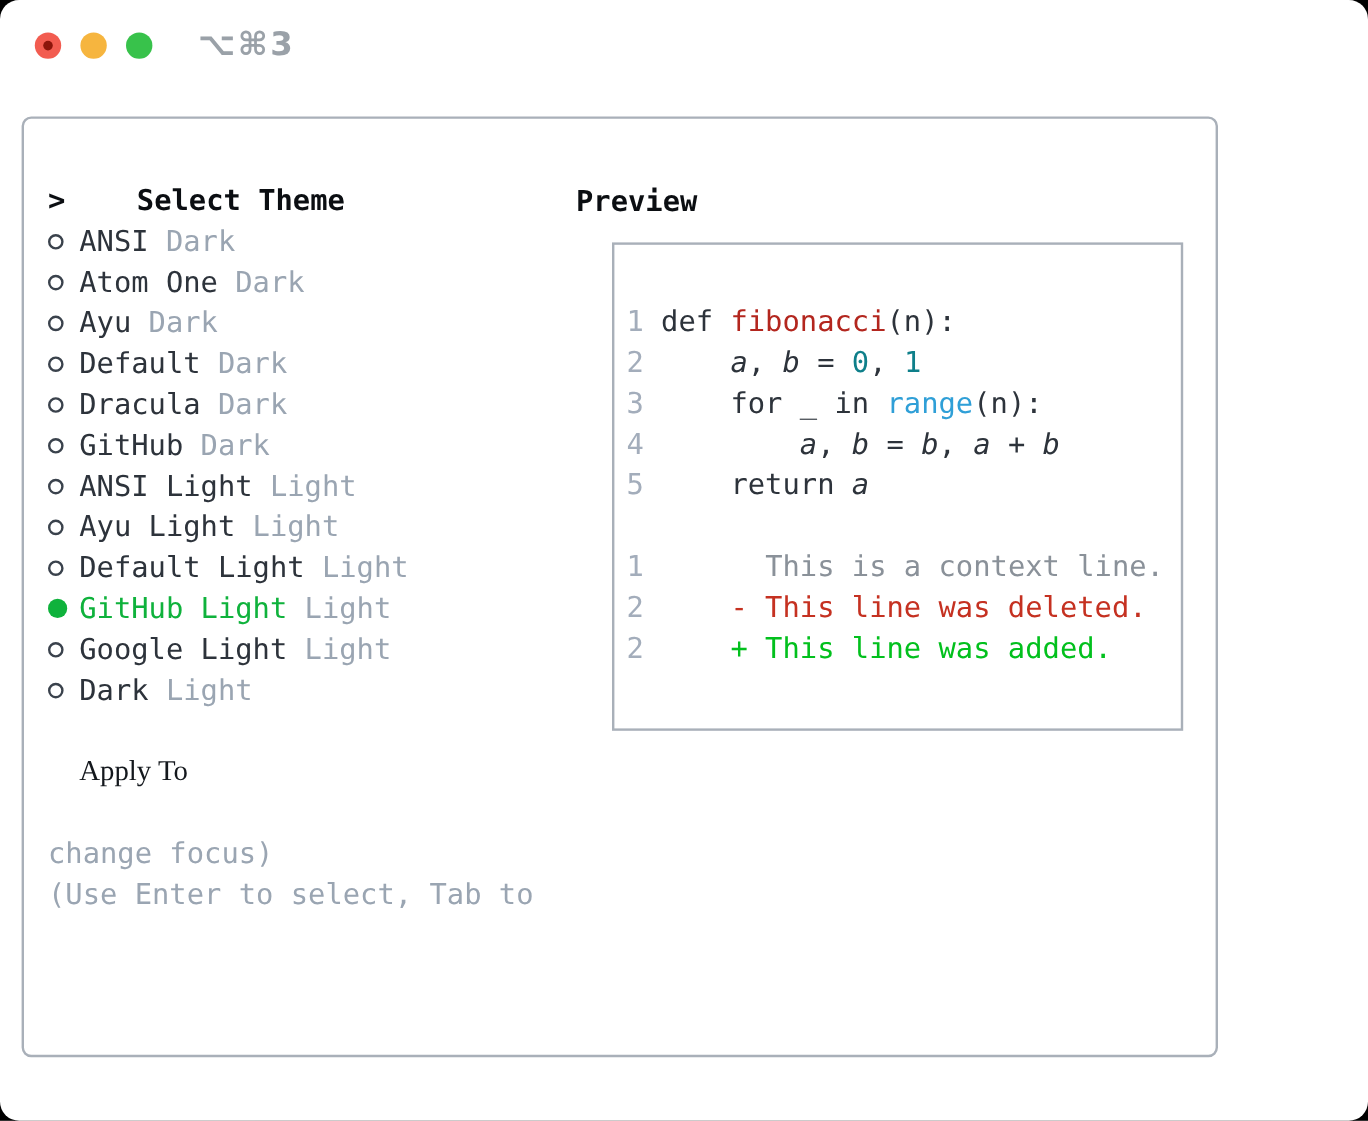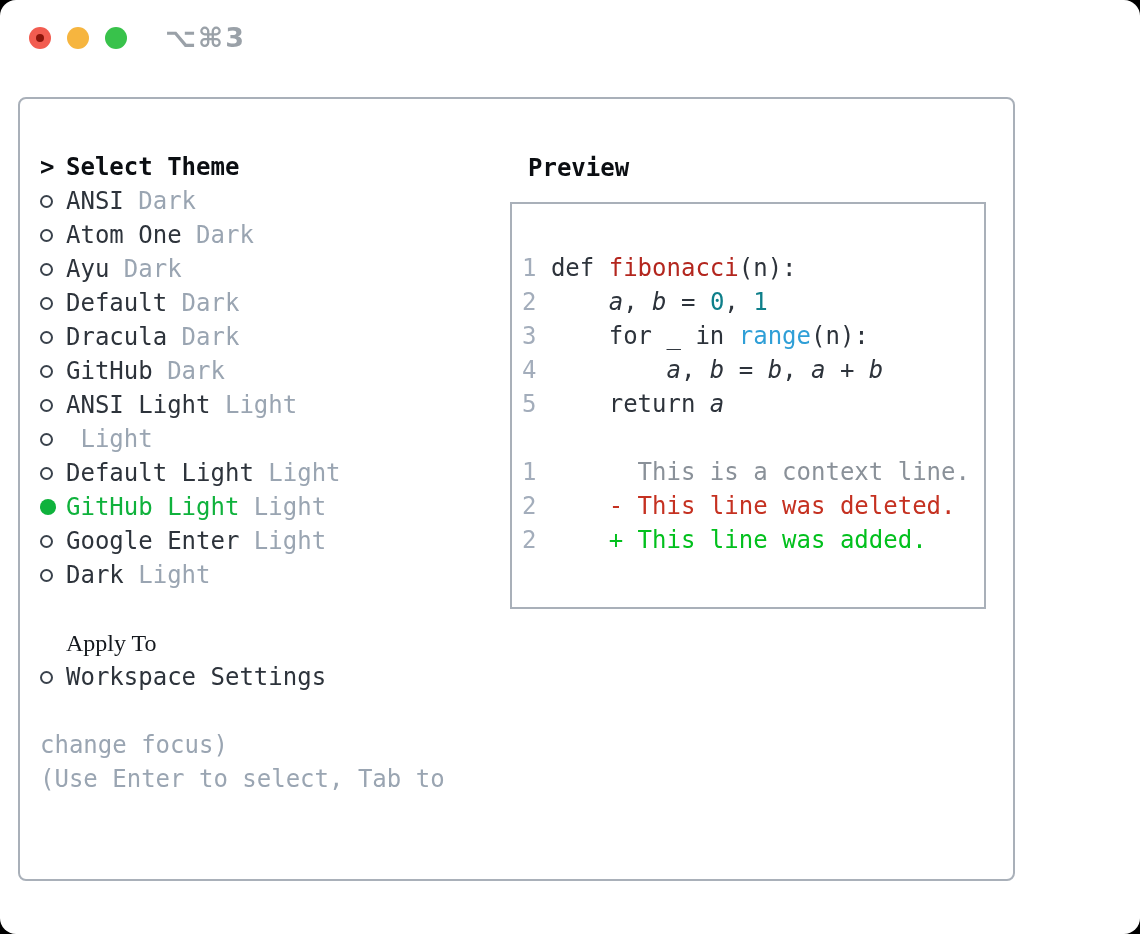--- a/index.html
+++ b/index.html
@@ -28,32 +28,32 @@
   .panel{position:absolute;left:18px;top:97px;width:997px;height:784px;box-sizing:border-box;
     border:2px solid var(--c-border);border-radius:8px;background:#fff;}
 
   
   .list{position:absolute;left:20px;top:51px;font-size:24px;line-height:34px;}
   .row{display:flex;align-items:center;height:34px;white-space:pre;}
   .marker{width:26px;flex:0 0 26px;display:flex;align-items:center;}
   .ring{width:13px;height:13px;border:2px solid #3a424c;border-radius:50%;box-sizing:border-box;}
   .sel-dot{width:16px;height:16px;background:var(--c-sel);border-radius:50%;}
   .prompt{font-weight:700;color:#0b0e12;}
-  .list-title{font-weight:700;color:#0b0e12;}
+  .list-title{font-weight:700;color:#0b0e12;margin-left:48px;}
   .section-title{color:#14181d;font-family:Liberation Serif, serif;}
   .name{color:var(--c-code);}
   .name.sel{color:var(--c-sel);}
   .variant{color:var(--c-muted);margin-left:1ch;}
   .opt-label{color:var(--c-code);}
   .opt-label.sel{color:var(--c-sel);}
   .gap{height:34px;}
   .hint{color:var(--c-muted);line-height:34px;}
 
   
-  .preview-title{position:absolute;left:508px;top:52px;font-size:24px;line-height:34px;
+  .preview-title{position:absolute;left:460px;top:52px;font-size:24px;line-height:34px;
     font-weight:700;color:#0b0e12;}
   .preview-box{position:absolute;left:490px;top:103px;width:476px;height:407px;box-sizing:border-box;
     border:2px solid var(--c-border);padding:47px 10px;font-size:24px;line-height:34px;
     white-space:pre;overflow:hidden;background:#fff;}
   .code-line{height:34px;}
   .n{color:var(--c-lnum);}
   .p{color:var(--c-code);}
   .f{color:var(--c-fn);}
   .c{color:var(--c-const);}
   .r{color:var(--c-call);text-align:center;}
@@ -85,36 +85,35 @@
       </div>
 
       <div id="theme-items">
           <div class="row"><span class="marker"><span class="ring"></span></span><span class="name">ANSI</span><span class="variant">Dark</span></div>
           <div class="row"><span class="marker"><span class="ring"></span></span><span class="name">Atom One</span><span class="variant">Dark</span></div>
           <div class="row"><span class="marker"><span class="ring"></span></span><span class="name">Ayu</span><span class="variant">Dark</span></div>
           <div class="row"><span class="marker"><span class="ring"></span></span><span class="name">Default</span><span class="variant">Dark</span></div>
           <div class="row"><span class="marker"><span class="ring"></span></span><span class="name">Dracula</span><span class="variant">Dark</span></div>
           <div class="row"><span class="marker"><span class="ring"></span></span><span class="name">GitHub</span><span class="variant">Dark</span></div>
           <div class="row"><span class="marker"><span class="ring"></span></span><span class="name">ANSI Light</span><span class="variant">Light</span></div>
-          <div class="row"><span class="marker"><span class="ring"></span></span><span class="variant">Light</span></div>
+          <div class="row"><span class="marker"><span class="ring"></span></span><span class="name">Ayu Light</span><span class="variant">Light</span></div>
           <div class="row"><span class="marker"><span class="ring"></span></span><span class="name">Default Light</span><span class="variant">Light</span></div>
           <div class="row"><span class="marker"><span class="sel-dot"></span></span><span class="name sel">GitHub Light</span><span class="variant">Light</span></div>
-          <div class="row"><span class="marker"><span class="ring"></span></span><span class="name">Google Enter</span><span class="variant">Light</span></div>
+          <div class="row"><span class="marker"><span class="ring"></span></span><span class="name">Google Light</span><span class="variant">Light</span></div>
           <div class="row"><span class="marker"><span class="ring"></span></span><span class="name">Dark</span><span class="variant">Light</span></div>
         </div>
 
       <div class="gap"></div>
 
       <div class="row">
         <span class="marker"></span>
         <span class="section-title">Apply To</span>
       </div>
 
       <div id="apply-items">
-          <div class="row"><span class="marker"><span class="ring"></span></span><span class="opt-label">Workspace Settings</span></div>
         </div>
 
       <div class="gap"></div>
 
       <div class="hint">
         <div>change focus)</div>
         <div>(Use Enter to select, Tab to</div>
       </div>
     </div>
 

